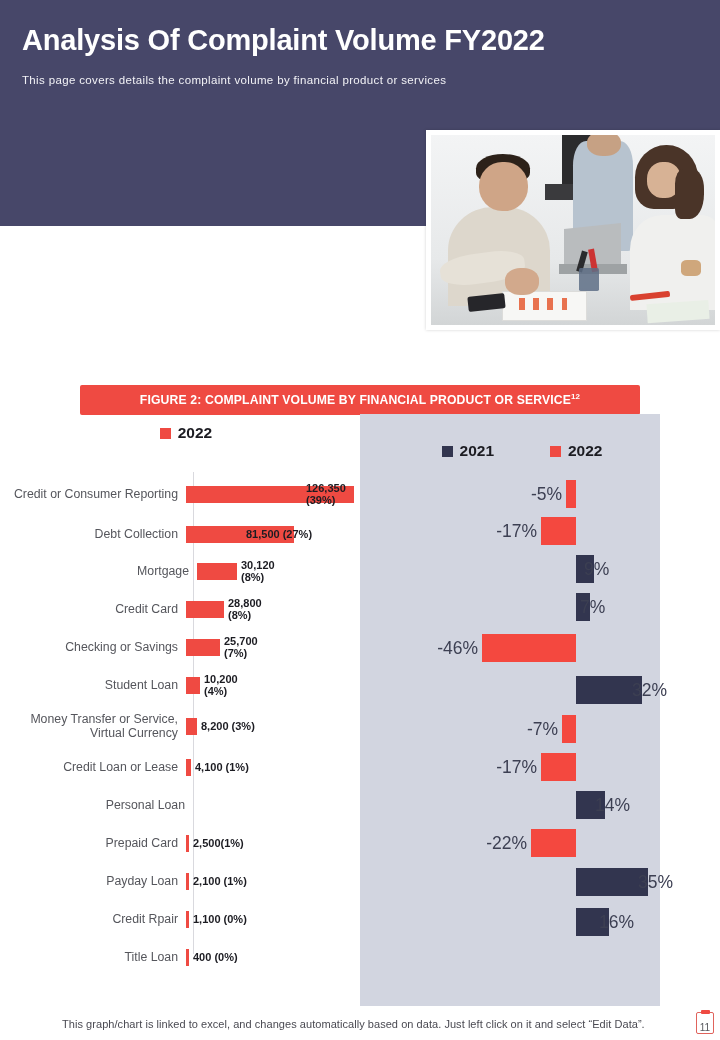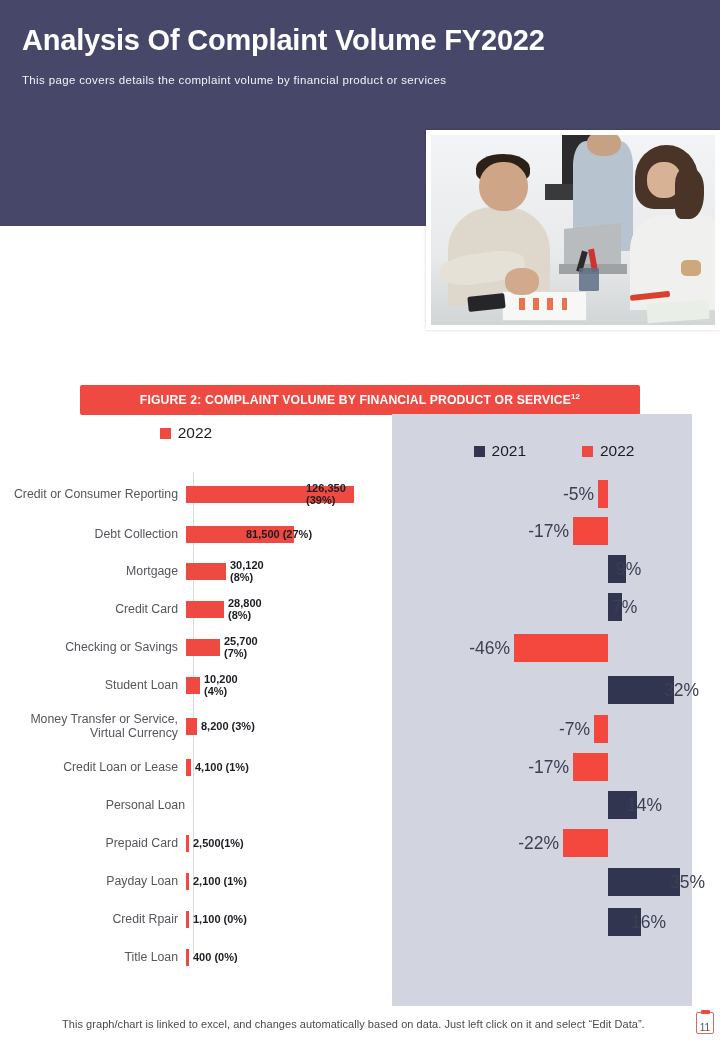--- a/index.html
+++ b/index.html
@@ -90,42 +90,42 @@
 
   
   .left-chart { position: absolute; left: 0; top: 414px; width: 372px; height: 592px; }
   .left-legend {
     position: absolute; left: 0; top: 10px; width: 372px;
     display: flex; align-items: center; justify-content: center; gap: 7px;
   }
   .legend-swatch { width: 11px; height: 11px; display: inline-block; }
   .sw-red  { background: #ef4a42; }
   .sw-navy { background: #32354f; }
-  .legend-label { font-size: 15.5px; font-weight: normal; color: #1c1c22; }
+  .legend-label { font-size: 15.5px; font-weight: bold; color: #1c1c22; }
 
   .lc-axis {
     position: absolute; left: 193px; top: 58px; width: 1px; height: 482px;
     background: #d9d9de;
   }
   .lc-rows { position: absolute; left: 0; top: 58px; width: 372px; }
   .lc-row { position: relative; width: 372px; display: flex; align-items: center; }
   .lc-cat {
     width: 186px; padding-right: 8px; text-align: right;
     font-size: 12.3px; color: #55565c; line-height: 1.18;
   }
   .lc-barwrap { position: relative; flex: 1; height: 100%; display:flex; align-items:center; }
   .lc-bar { height: 17px; background: #ef4a42; flex-shrink: 0; }
   .lc-val {
     position: relative; font-size: 11px; font-weight: bold; color: #1c1c22;
     white-space: pre-line; line-height: 1.12; margin-left: 4px;
   }
 
   
   .right-panel {
-    position: absolute; left: 392px; top: 414px; width: 300px; height: 592px;
+    position: absolute; left: 360px; top: 414px; width: 300px; height: 592px;
     background: #d2d5e0;
   }
   .right-legend {
     position: absolute; left: 0; top: 28px; width: 324px;
     display: flex; align-items: center; justify-content: center; gap: 56px;
   }
   .rc-plot { position: absolute; left: 0; top: 62px; width: 324px; height: 520px; }
   .rc-row { position: relative; width: 324px; }
   .rc-bar { position: absolute; top: 50%; transform: translateY(-50%); height: 28px; }
   .rc-bar.neg { background: #f4483f; }
@@ -212,21 +212,21 @@
             <div class="lc-val" style="margin-left: -48px;">126,350 (39%)</div>
           </div>
         </div>
         <div class="lc-row" style="height: 36px;">
           <div class="lc-cat">Debt Collection</div>
           <div class="lc-barwrap">
             <div class="lc-bar" style="width: 108px;"></div>
             <div class="lc-val" style="margin-left: -48px;">81,500 (27%)</div>
           </div>
         </div>
-        <div class="lc-row" style="height: 38px;">
+        <div class="lc-row" style="height: 38px; margin-left: 11px;">
           <div class="lc-cat">Mortgage</div>
           <div class="lc-barwrap">
             <div class="lc-bar" style="width: 40px;"></div>
             <div class="lc-val">30,120
 (8%)</div>
           </div>
         </div>
         <div class="lc-row" style="height: 38px;">
           <div class="lc-cat">Credit Card</div>
           <div class="lc-barwrap">

